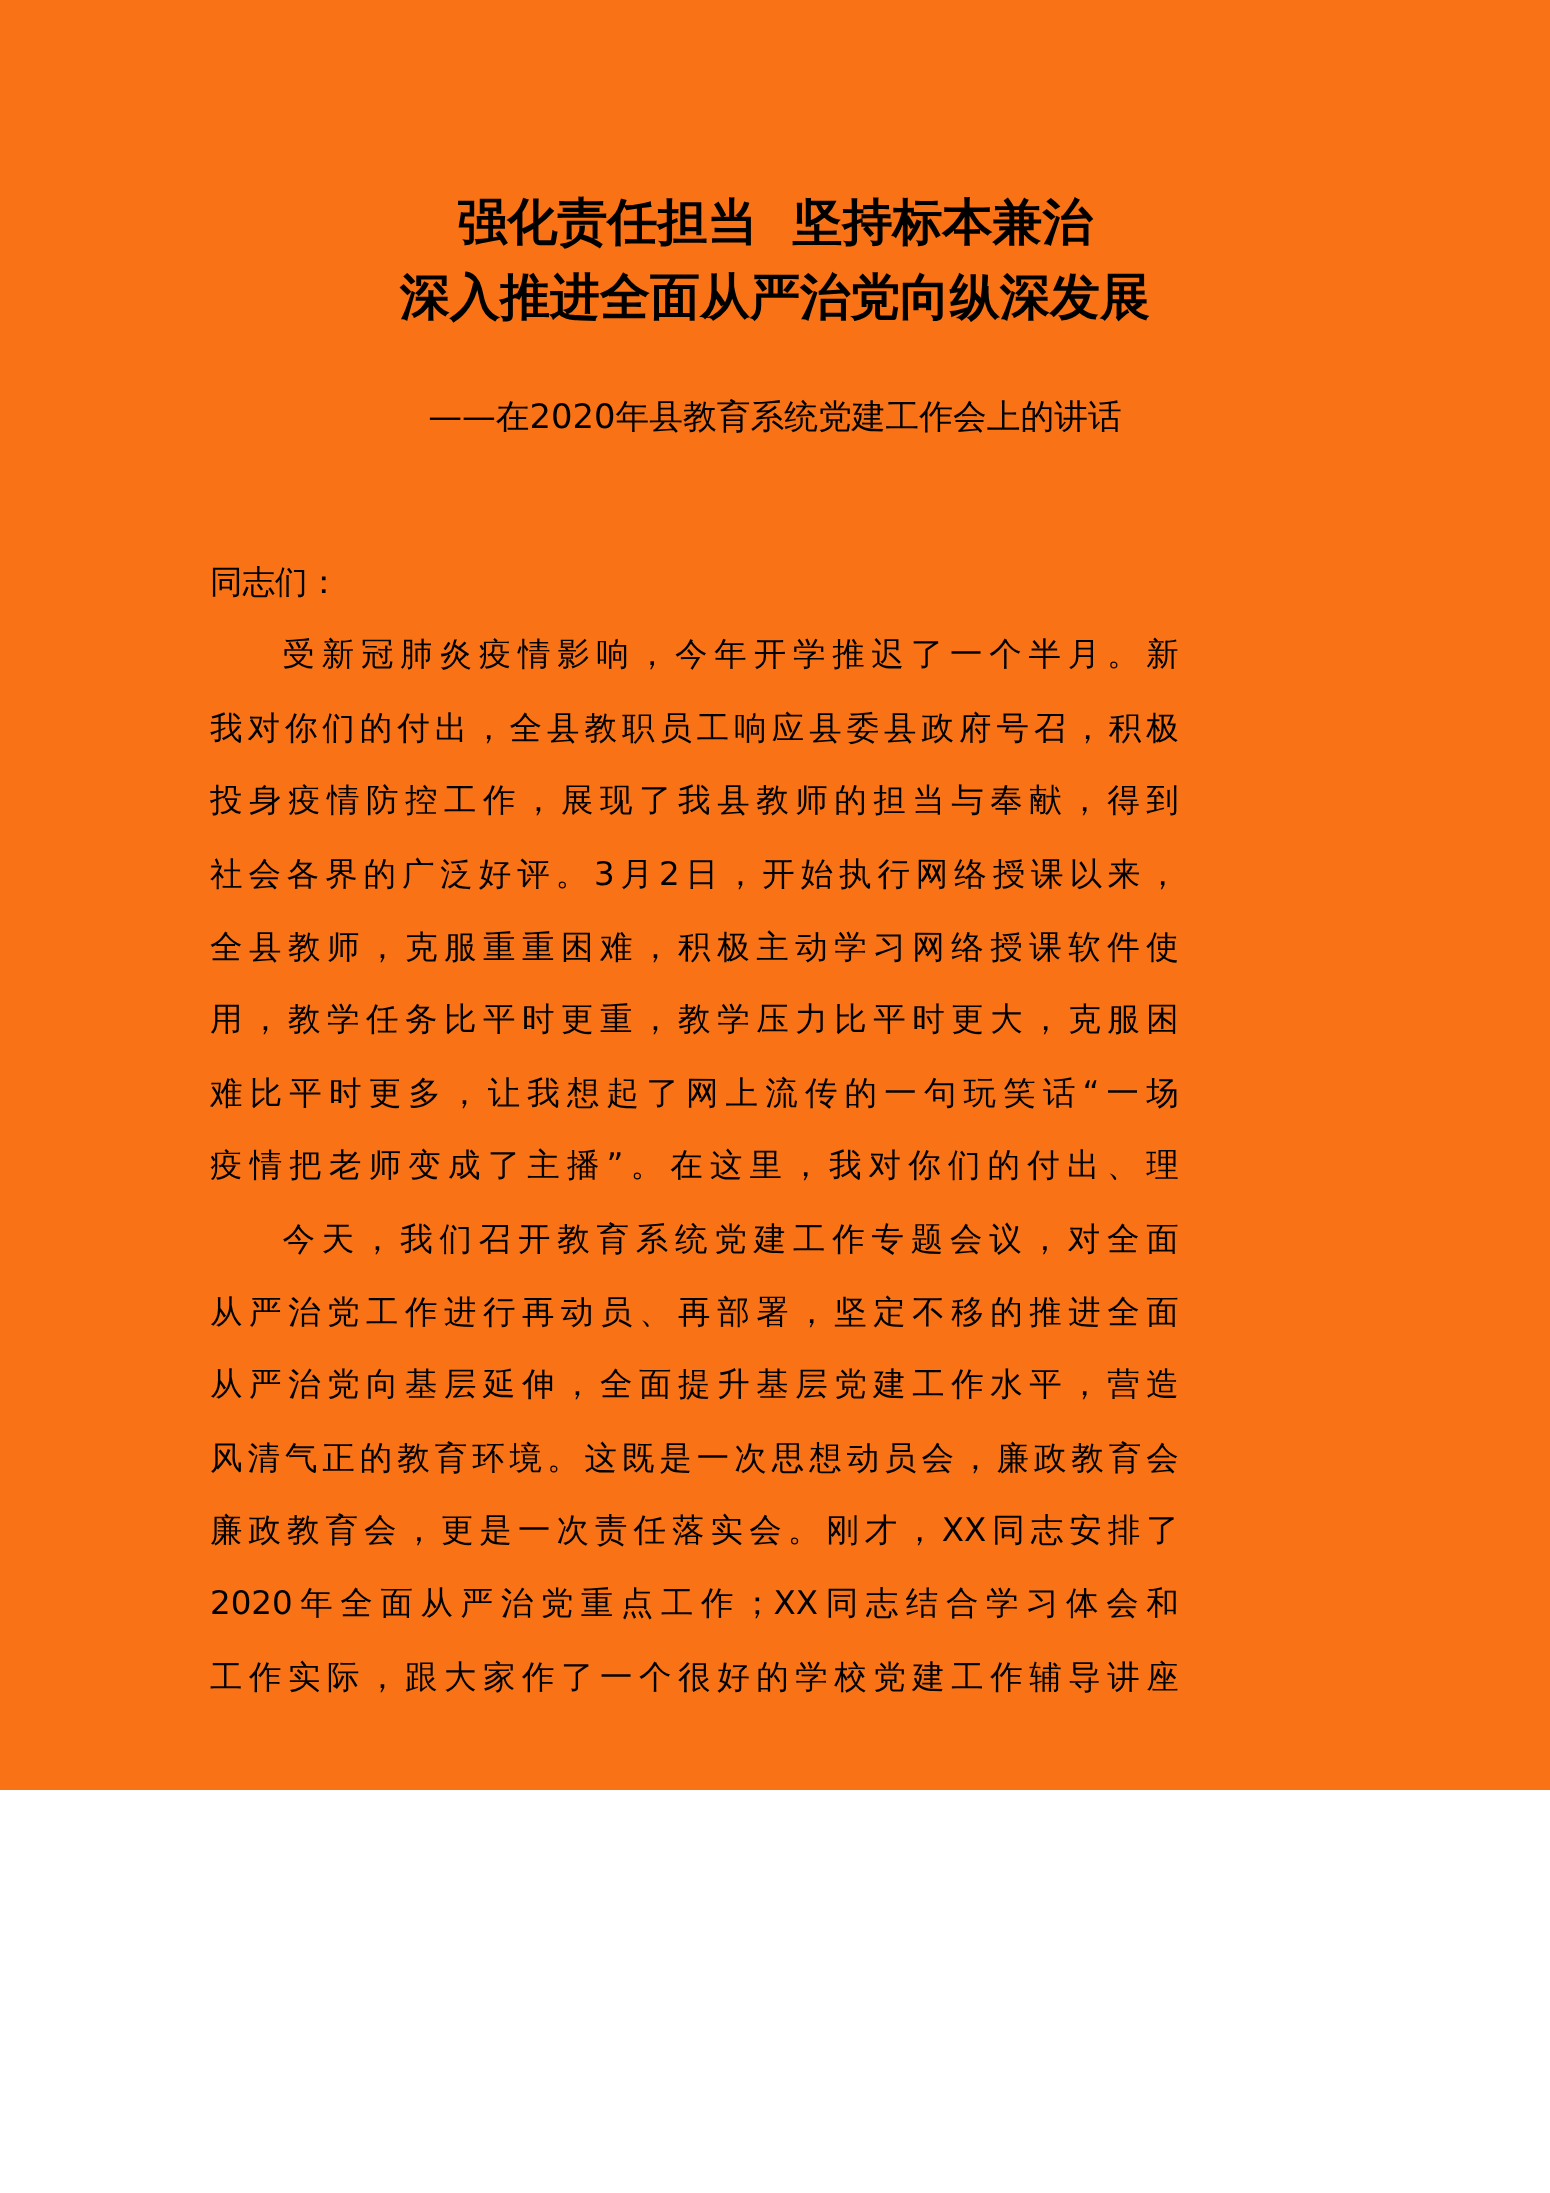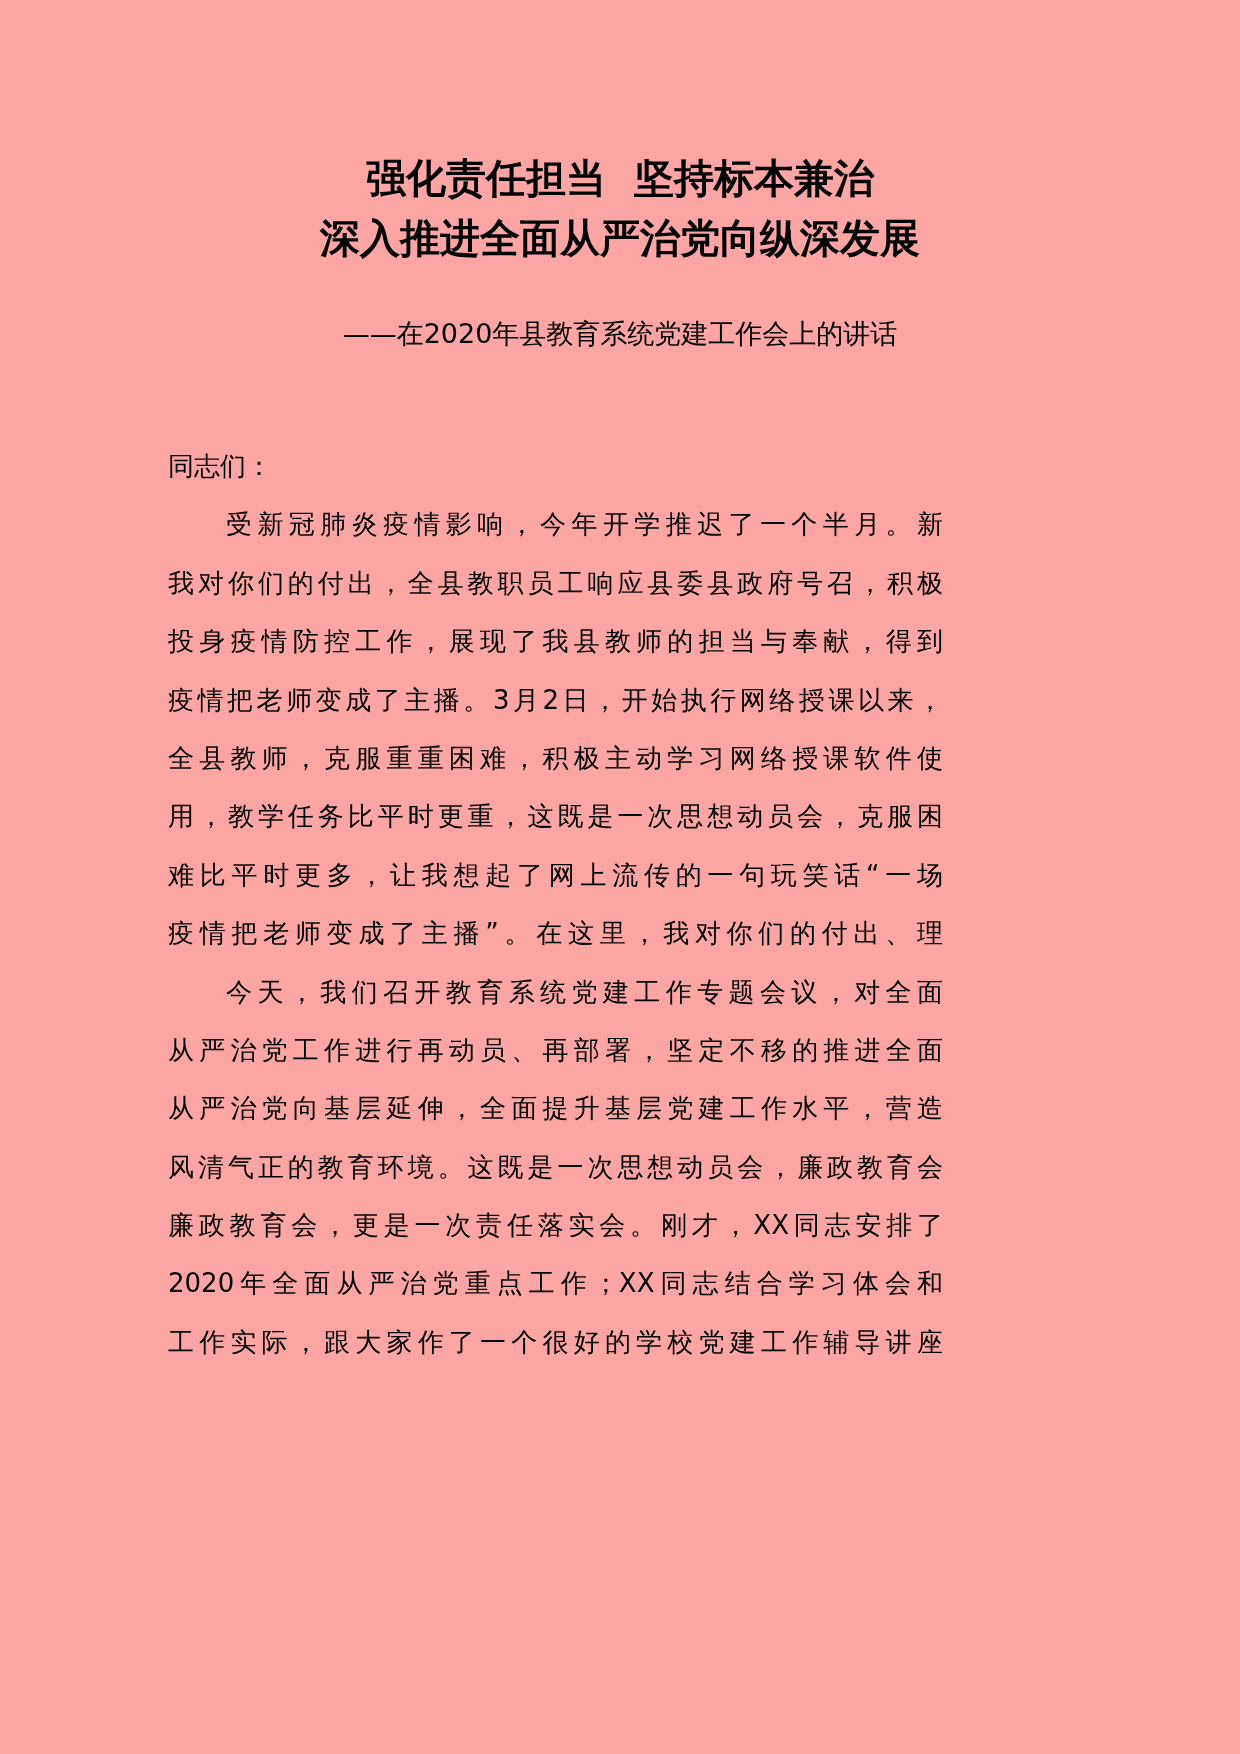--- a/index.html
+++ b/index.html
@@ -1,18 +1,18 @@
 <!DOCTYPE html>
 <html><head>
 <meta charset="utf-8">
 <style>
   html, body { margin: 0; padding: 0; background: #ffffff; }
   body { width: 1240px; height: 1754px; position: relative; overflow: hidden;
          font-family: "DejaVu Sans", "Liberation Sans", sans-serif; color: #000; }
-  .page { position: absolute; left: 0; top: 0; width: 1240px; height: 1754px; background: #fca5a5; }
+  .page { position: absolute; left: 0; top: 0; width: 1240px; height: 1432px; background: #f97316; }
   .title { position: absolute; left: 0; width: 1240px; text-align: center;
            font-weight: bold; font-size: 40px; line-height: 48px; letter-spacing: 0px; }
   .t1 { top: 154px; }
   .t2 { top: 214px; }
   .subtitle { position: absolute; left: 0; width: 1240px; top: 316px; text-align: center;
               font-size: 27px; line-height: 36px; }
   .body { position: absolute; left: 168px; width: 775px; top: 446px; }
   .line { height: 58.4px; line-height: 40px; font-size: 26px; white-space: nowrap;
           text-align: justify; text-align-last: justify; }
   .line.last { text-align-last: left; }
@@ -28,23 +28,23 @@
 
   <div class="subtitle">——在2020年县教育系统党建工作会上的讲话</div>
 
   <div class="body">
     <div class="line last">同志们：</div>
 
     <div>
       <div class="line indent">受新冠肺炎疫情影响，今年开学推迟了一个半月。新</div>
       <div class="line">我对你们的付出，全县教职员工响应县委县政府号召，积极</div>
       <div class="line">投身疫情防控工作，展现了我县教师的担当与奉献，得到</div>
-      <div class="line">疫情把老师变成了主播。3月2日，开始执行网络授课以来，</div>
+      <div class="line">社会各界的广泛好评。3月2日，开始执行网络授课以来，</div>
       <div class="line">全县教师，克服重重困难，积极主动学习网络授课软件使</div>
-      <div class="line">用，教学任务比平时更重，这既是一次思想动员会，克服困</div>
+      <div class="line">用，教学任务比平时更重，教学压力比平时更大，克服困</div>
       <div class="line">难比平时更多，让我想起了网上流传的一句玩笑话“一场</div>
       <div class="line">疫情把老师变成了主播”。在这里，我对你们的付出、理</div>
     </div>
 
     <div>
       <div class="line indent">今天，我们召开教育系统党建工作专题会议，对全面</div>
       <div class="line">从严治党工作进行再动员、再部署，坚定不移的推进全面</div>
       <div class="line">从严治党向基层延伸，全面提升基层党建工作水平，营造</div>
       <div class="line">风清气正的教育环境。这既是一次思想动员会，廉政教育会</div>
       <div class="line">廉政教育会，更是一次责任落实会。刚才，XX同志安排了</div>

